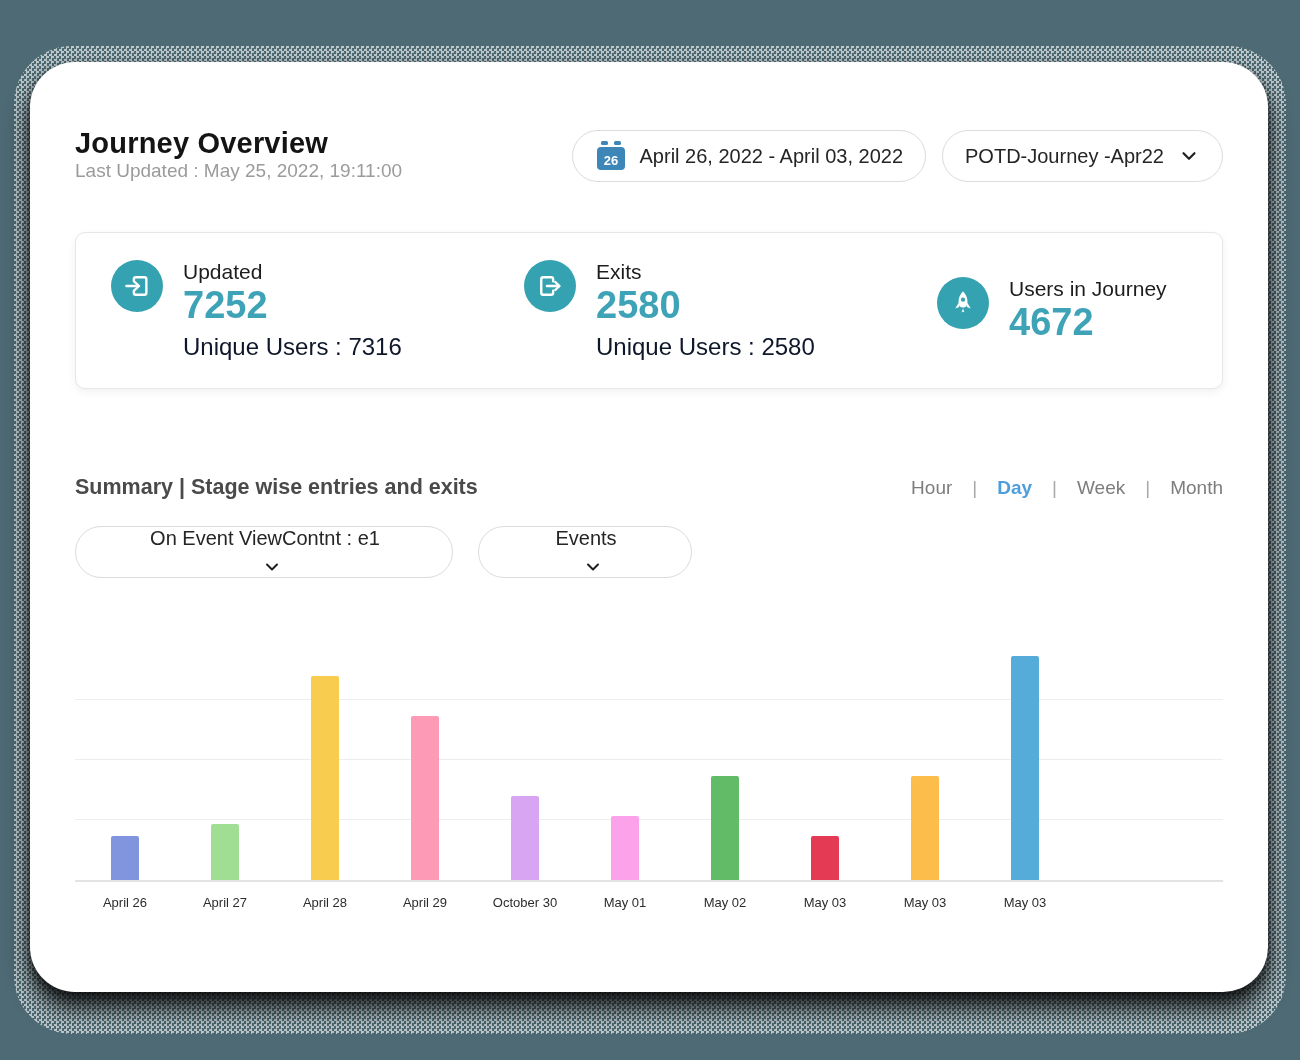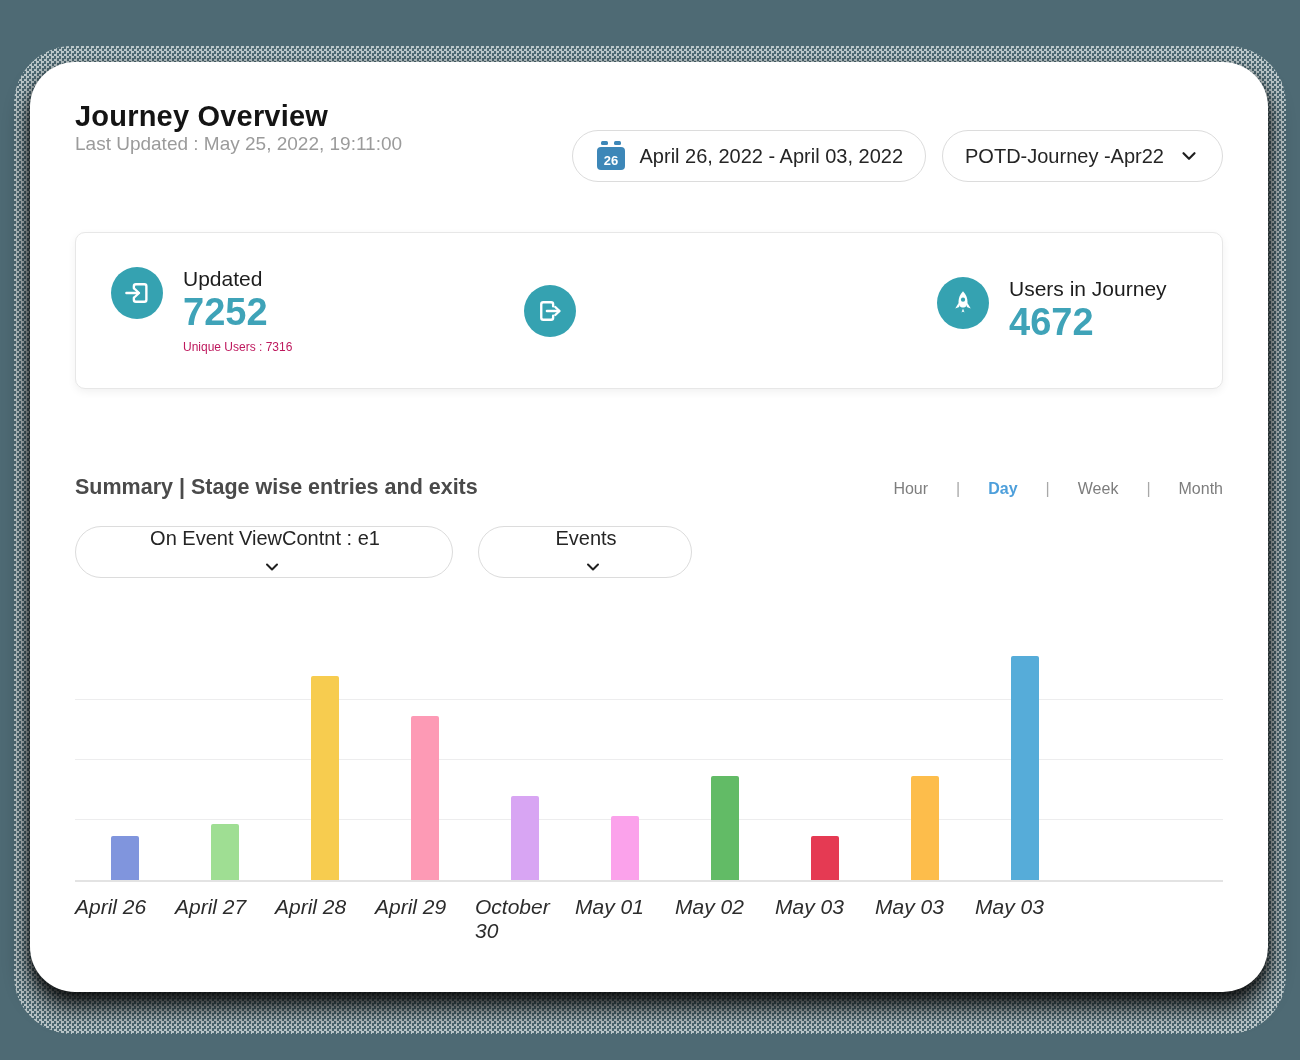--- a/index.html
+++ b/index.html
@@ -16,21 +16,21 @@
       conic-gradient(#cfd8d8 25%, transparent 0 50%, #cfd8d8 0 75%, transparent 0) 0 0 / 5px 5px;
     opacity:.85;
   }
   .card {
     position:absolute; left:30px; top:62px; width:1238px; height:930px;
     background:#ffffff; border-radius:45px;
     box-shadow:0 16px 22px 2px rgba(8,8,8,.82), 0 4px 10px rgba(0,0,0,.55);
     padding:38px 45px 0 45px;
   }
   
-  .header-row { display:flex; justify-content:space-between; align-items:flex-start; }
+  .header-row { display:flex; justify-content:space-between; align-items:flex-end; }
   h1 { font-size:29px; font-weight:700; color:#141414; letter-spacing:.2px; }
   .last-updated { font-size:19px; color:#9b9b9b; }
   .controls { display:flex; gap:16px; margin-top:30px; }
   .pill {
     display:flex; align-items:center; height:52px;
     border:1.5px solid #dcdcdc; border-radius:27px; background:#fff;
     font-size:20px; color:#252525; padding:16px 22px; cursor:pointer;
   }
   .pill .chev { margin-left:14px; display:flex; }
   .cal-icon { margin-right:13px; display:flex; }
@@ -42,43 +42,43 @@
   }
   .stat { display:flex; align-items:flex-start; flex:0 0 413px; }
   .stat:last-child { flex:1; }
   .stat-icon {
     width:52px; height:52px; border-radius:50%; background:#35a2b1;
     display:flex; align-items:center; justify-content:center; flex:0 0 52px;
   }
   .stat-text { margin-left:20px; }
   .stat-label { font-size:21px; color:#1d1d1d; }
   .stat-value { font-size:38px; font-weight:700; color:#3fa3b8; line-height:1.15; }
-  .stat-sub { font-size:12px; color:#be185d; margin-top:5px; }
+  .stat-sub { font-size:24px; color:#0f172a; margin-top:5px; }
   
   .summary-row { margin-top:86px; display:flex; justify-content:space-between; align-items:baseline; }
   .summary-title { font-size:21.5px; font-weight:700; color:#4a4a4a; }
-  .tabs { font-size:16px; color:#7d7d7d; display:flex; gap:28px; align-items:baseline; }
+  .tabs { font-size:19px; color:#7d7d7d; display:flex; gap:20px; align-items:baseline; }
   .tab { cursor:pointer; }
   .tab.active { color:#4d9fdb; font-weight:700; }
   .tab-sep { color:#a8a8a8; }
   
   .filters { margin-top:26px; display:flex; gap:25px; }
   .filter-pill { justify-content:space-between;flex-direction:column; }
   .filter-pill.event { width:378px; padding:0 24px 0 26px; }
   .filter-pill.type { width:214px; padding:0 22px 0 24px; }
   
   .chart { margin-top:52px; }
   .plot { position:relative; height:252px; border-bottom:2px solid #e3e3e3; }
   .gridline { position:absolute; left:0; right:0; height:1px; background:#ededee; }
   .g1 { bottom:60px; } .g2 { bottom:120px; } .g3 { bottom:180px; }
   .bars-row { position:absolute; left:0; bottom:0; top:0; display:flex; align-items:flex-end; }
   .bar-col { width:100px; display:flex; justify-content:center; }
   .bar { width:28px; border-radius:2px 2px 0 0; }
   .labels-row { display:flex; margin-top:13px; }
-  .x-label { width:100px; font-size:21px; color:#2c2c2c;font-style:italic; }
+  .x-label { width:100px; text-align:center; font-size:13px; color:#2c2c2c; }
 </style>
 </head>
 <body>
 
 <div class="noise-ring"></div>
 
 <div class="card">
 
   <div class="header-row">
     <div>
@@ -126,20 +126,25 @@
     </div>
 
     <div class="stat">
       <div class="stat-icon">
         <svg width="30" height="30" viewBox="0 0 24 24" fill="none" stroke="#ffffff" stroke-width="1.9" stroke-linecap="round" stroke-linejoin="round">
           <path d="M14.5 8.2 V6.6 Q14.5 5 12.9 5 H6.6 Q5 5 5 6.6 V17.4 Q5 19 6.6 19 H12.9 Q14.5 19 14.5 17.4 V15.8"></path>
           <path d="M9.5 12 H19.2"></path>
           <path d="M16.2 8.8 L19.6 12 L16.2 15.2"></path>
         </svg>
       </div>
+      <div class="stat-text">
+        <div class="stat-label">Exits</div>
+        <div class="stat-value">2580</div>
+        <div class="stat-sub">Unique Users : 2580</div>
+      </div>
     </div>
 
     <div class="stat">
       <div class="stat-icon">
         <svg width="30" height="30" viewBox="0 0 24 24">
           <path d="M12 2.5 C14.4 5 15.6 8 15.6 11 C15.6 13.4 14.8 15.6 12 15.6 C9.2 15.6 8.4 13.4 8.4 11 C8.4 8 9.6 5 12 2.5 Z" fill="#ffffff"></path>
           <circle cx="12" cy="9.3" r="1.7" fill="#35a2b1"></circle>
           <path d="M8.6 11.8 L5.8 16.4 L9 15.2 Z" fill="#ffffff"></path>
           <path d="M15.4 11.8 L18.2 16.4 L15 15.2 Z" fill="#ffffff"></path>
           <path d="M12 16.4 L13.2 19.6 L12 18.7 L10.8 19.6 Z" fill="#ffffff"></path>

